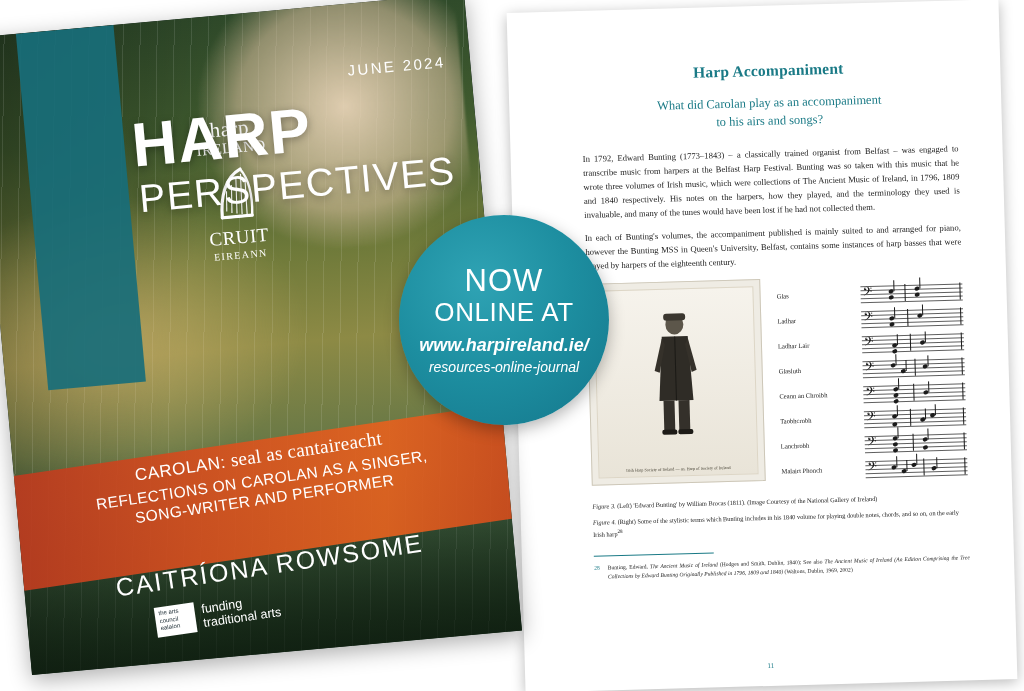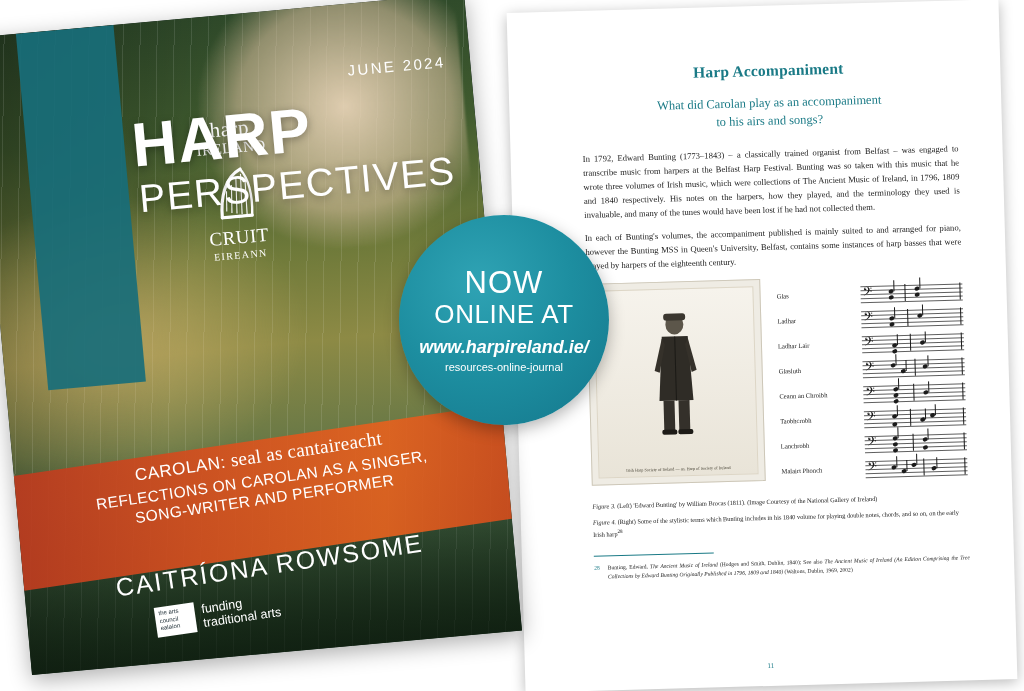--- a/index.html
+++ b/index.html
@@ -423,21 +423,22 @@
   }
   .sticker .s3 {
     font-family: "Liberation Sans", sans-serif;
     font-weight: bold;
     font-style: italic;
     font-size: 18px;
     line-height: 1.3;
   }
   .sticker .s4 {
     font-family: "Liberation Sans", sans-serif;
-    font-size: 11px;
+    font-style: italic;
+    font-size: 14px;
     line-height: 1.3;
   }
 </style>
 </head>
 <body>
 
 <div class="stage">
 
   <div class="journal-page">
     <div class="journal-inner">

